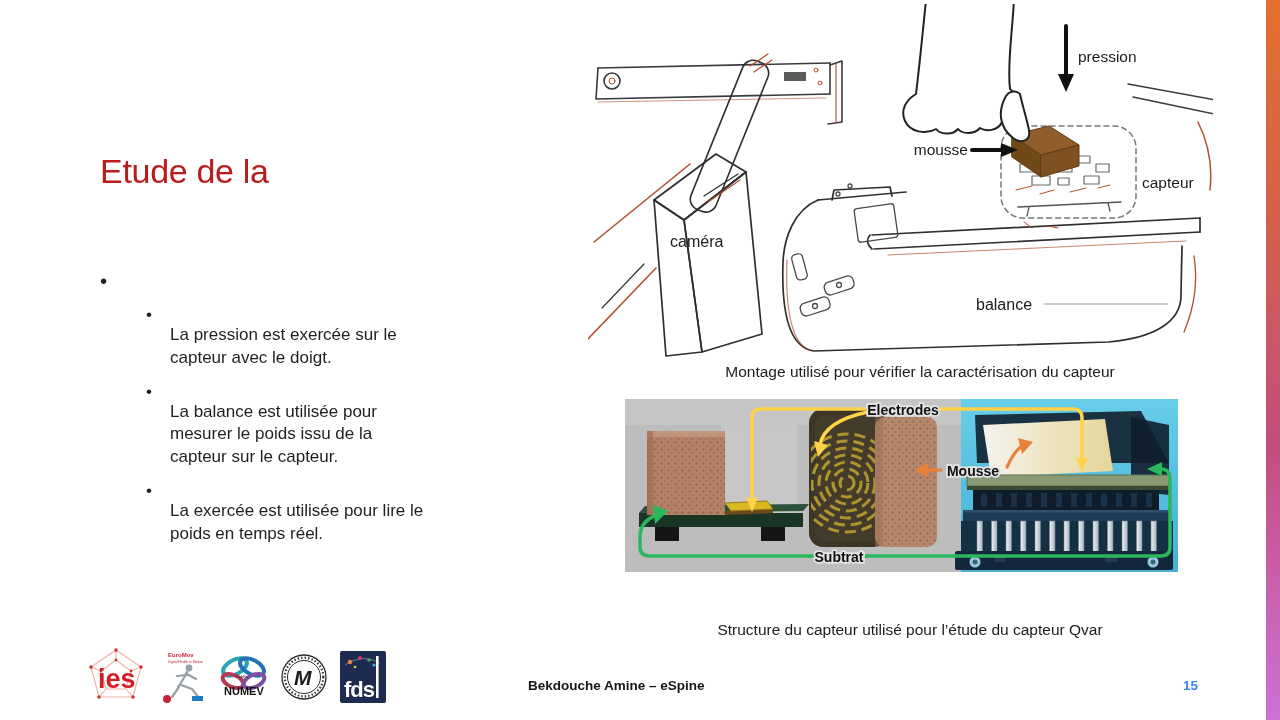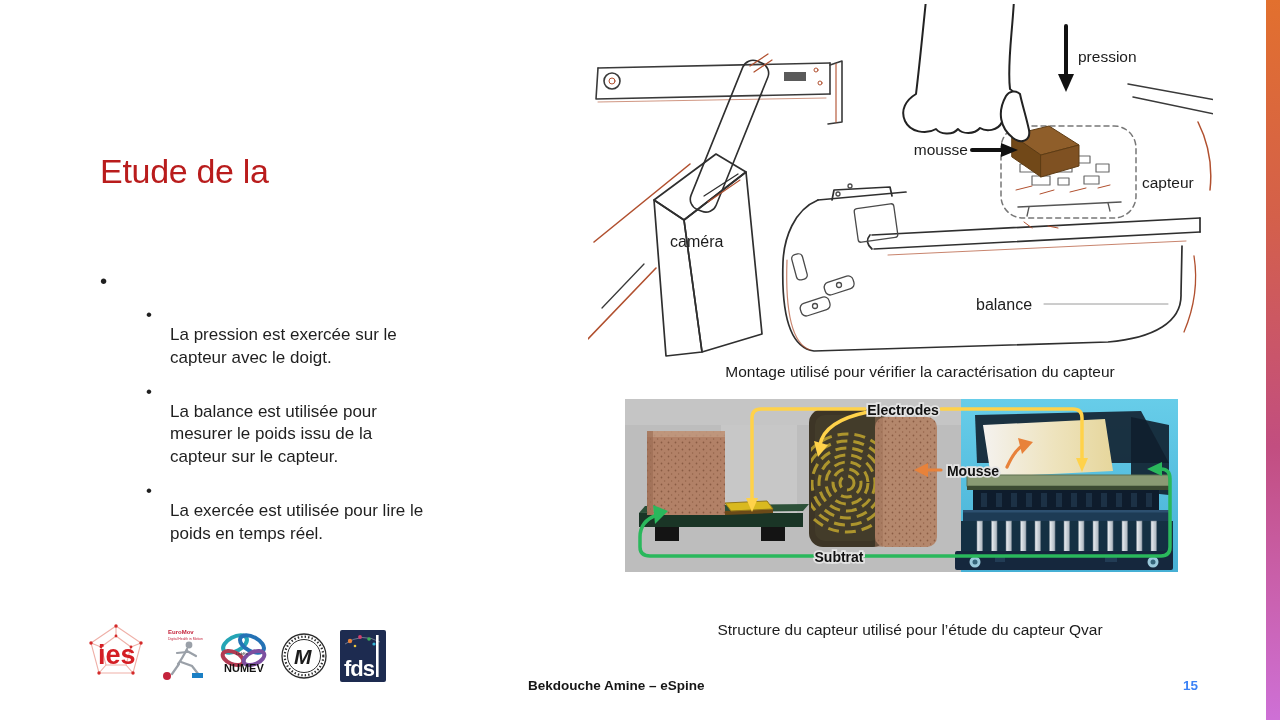--- a/index.html
+++ b/index.html
@@ -20,21 +20,21 @@
   .sub-item{display:flex;font-size:17px;line-height:1.34;margin-bottom:11px;color:#1f1f1f;}
   .sub-item .dot{width:24px;flex:none;}
   .sub-item .txt{width:256px;margin-top:20px;}
 
   
   .caption{font-size:15.5px;color:#1c1c1c;text-align:center;}
 
   
   .footer-author{left:528px;top:678px;font-size:13.5px;font-weight:700;color:#161616;text-align:center;}
   .footer-page{left:1183px;top:678px;font-size:13.5px;font-weight:700;color:#3b82f6;}
-  .logos{left:86px;top:624px;display:flex;align-items:flex-end;gap:12px;}
+  .logos{left:86px;top:648px;display:flex;align-items:center;gap:12px;}
 
   svg text{font-family:"Liberation Sans",sans-serif;}
   .sk-label{font-size:15.5px;fill:#1c1c1c;}
   .ph-label{font-size:14px;font-weight:700;fill:#101010;paint-order:stroke;stroke:#e3e3e3;stroke-width:3.5px;}
 </style>
 </head>
 <body>
 
 <div class="stage">
 

